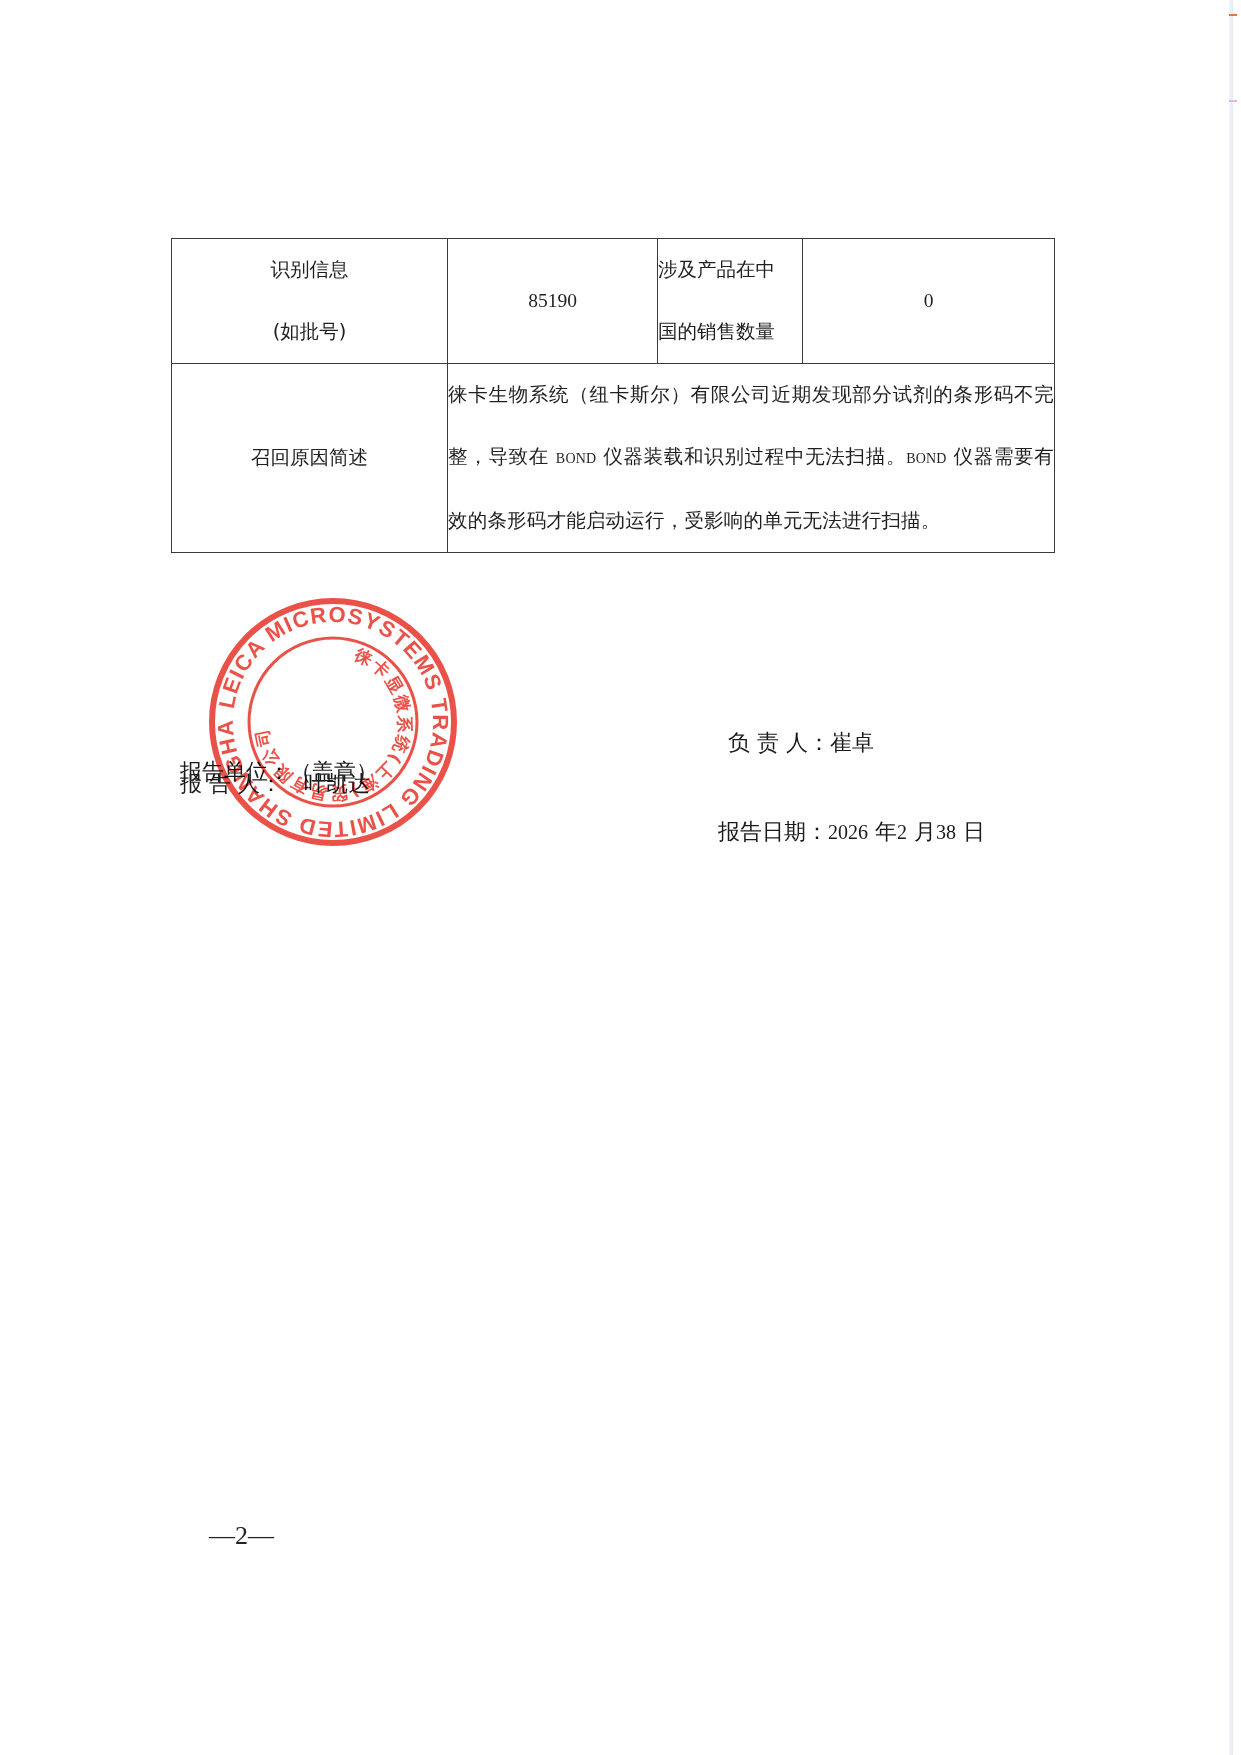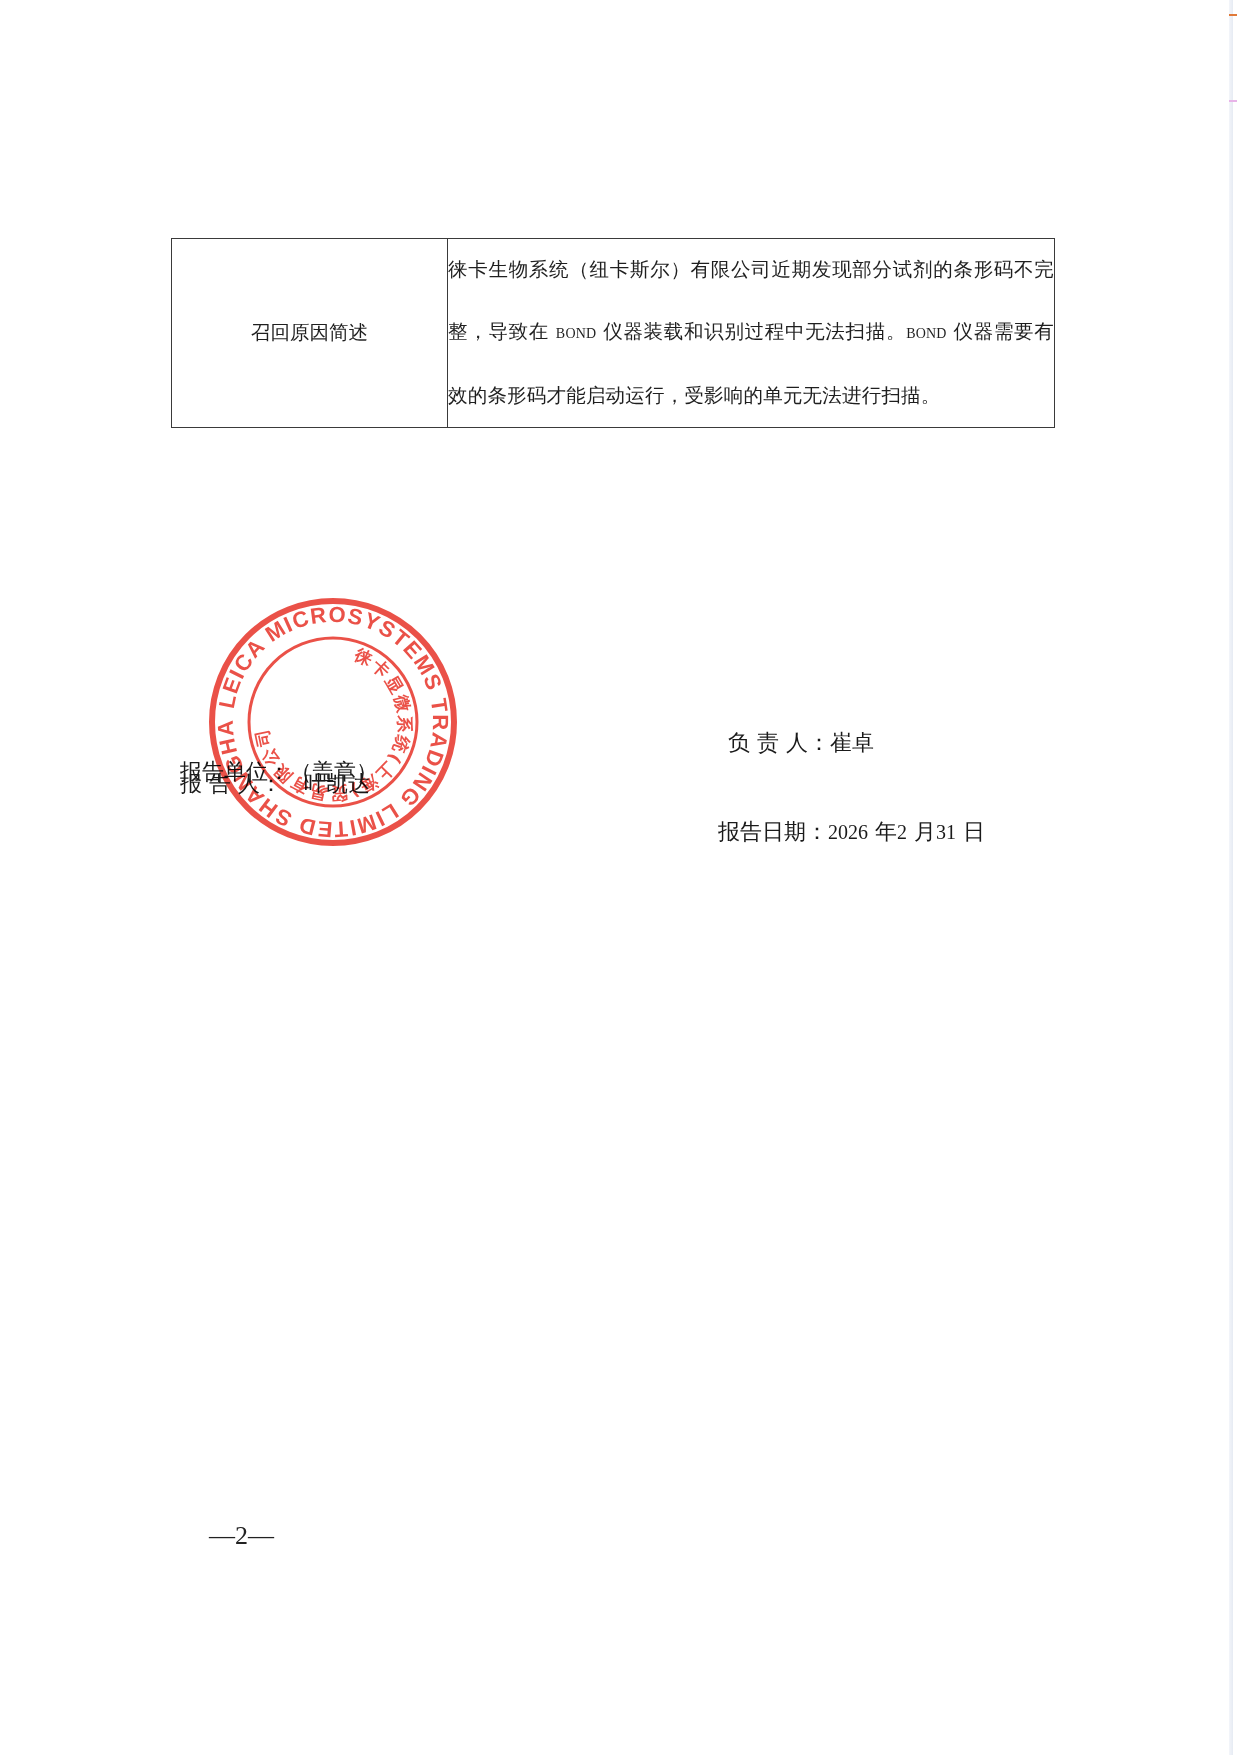--- a/index.html
+++ b/index.html
@@ -51,31 +51,43 @@
 <div class="scan-mark" style="top:100px;background:#e8b4e8;"></div>
 
 <table class="report">
   <colgroup>
     <col style="width:276px">
       <col style="width:210px">
       <col style="width:145px">
       <col style="width:252px">
   </colgroup>
   <tbody>
+      <tr class="r1">
+    <td class="c">
+      <div>识别信息</div>
+      <div>(如批号)</div>
+    </td>
+    <td class="c num">85190</td>
+    <td class="left-pad">
+      <div>涉及产品在中</div>
+      <div>国的销售数量</div>
+    </td>
+    <td class="c num">0</td>
+  </tr>
   <tr class="r2">
     <td class="c">召回原因简述</td>
     <td class="para" colspan="3"><span>徕卡生物系统（纽卡斯尔）有限公司近期发现部分试剂的条形码不完整，导致在 </span><span class="latin">BOND</span><span> 仪器装载和识别过程中无法扫描。</span><span class="latin">BOND</span><span> 仪器需要有效的条形码才能启动运行，受影响的单元无法进行扫描。</span></td>
   </tr>
 </tbody>
   </table>
 
 <div class="sig" style="left:180px;top:757px;"><span>报告单位：</span><span>（盖章）</span></div>
 <div class="sig" style="left:728px;top:728px;"><span>负 责 人：</span><span>崔卓</span></div>
 <div class="sig" style="left:180px;top:769px;"><span>报 告 人：</span><span style="display:inline-block;width:22px;"></span><span>叶凯达</span></div>
-<div class="sig" style="left:718px;top:817px;"><span>报告日期：</span><span class="val-serif">2026</span> <span>年</span><span class="val-serif">2</span> <span>月</span><span class="val-serif">31</span> <span>日</span></div>
+<div class="sig" style="left:718px;top:817px;"><span>报告日期：</span><span class="val-serif">2026</span> <span>年</span><span class="val-serif">2</span> <span>月</span><span class="val-serif">38</span> <span>日</span></div>
 
 <svg class="stamp" viewBox="0 0 250 250">
   <defs>
     <path id="outerArc" d="M 125,125 m -100,0 a 100,100 0 1,1 200,0 a 100,100 0 1,1 -200,0"></path>
     <path id="innerArc" d="M 125,125 m -66,0 a 66,66 0 1,1 132,0 a 66,66 0 1,1 -132,0"></path>
   </defs>
   <circle cx="125" cy="125" r="121" fill="none" stroke="#e8392e" stroke-width="6"></circle>
   <circle cx="125" cy="125" r="84" fill="none" stroke="#e8392e" stroke-width="3"></circle>
   <text fill="#e8392e" font-family="Liberation Sans, DejaVu Sans, sans-serif" font-weight="bold" font-size="22" letter-spacing="1.2">
     <textPath href="#outerArc" startOffset="2%">LEICA MICROSYSTEMS TRADING LIMITED SHANGHAI</textPath>

